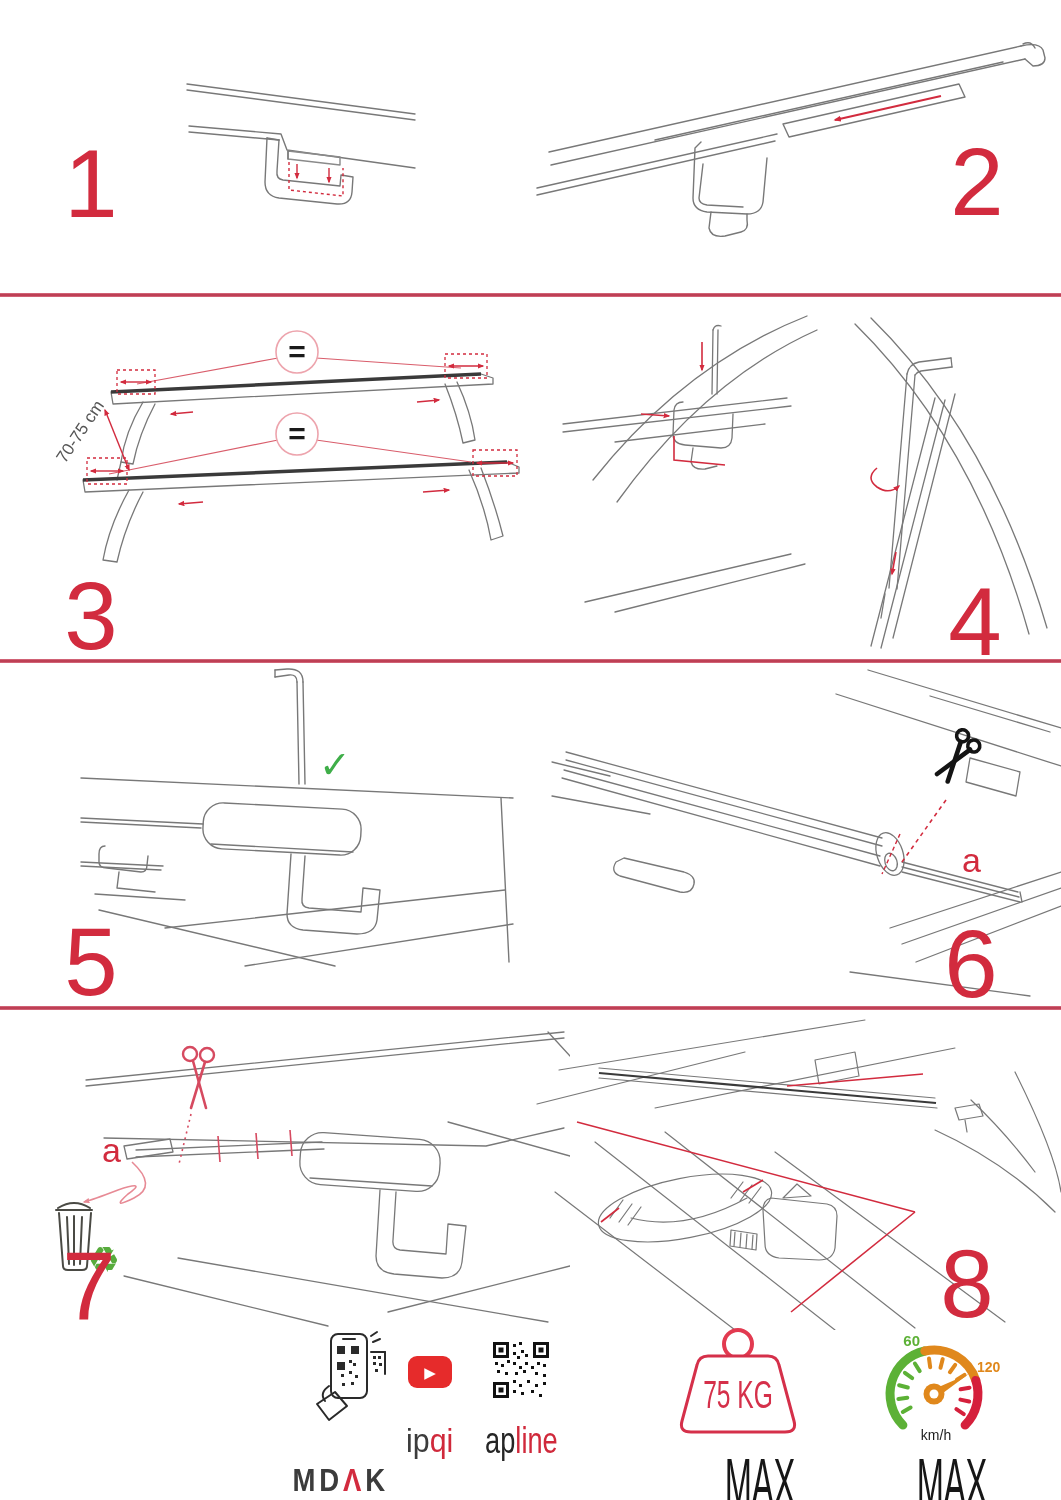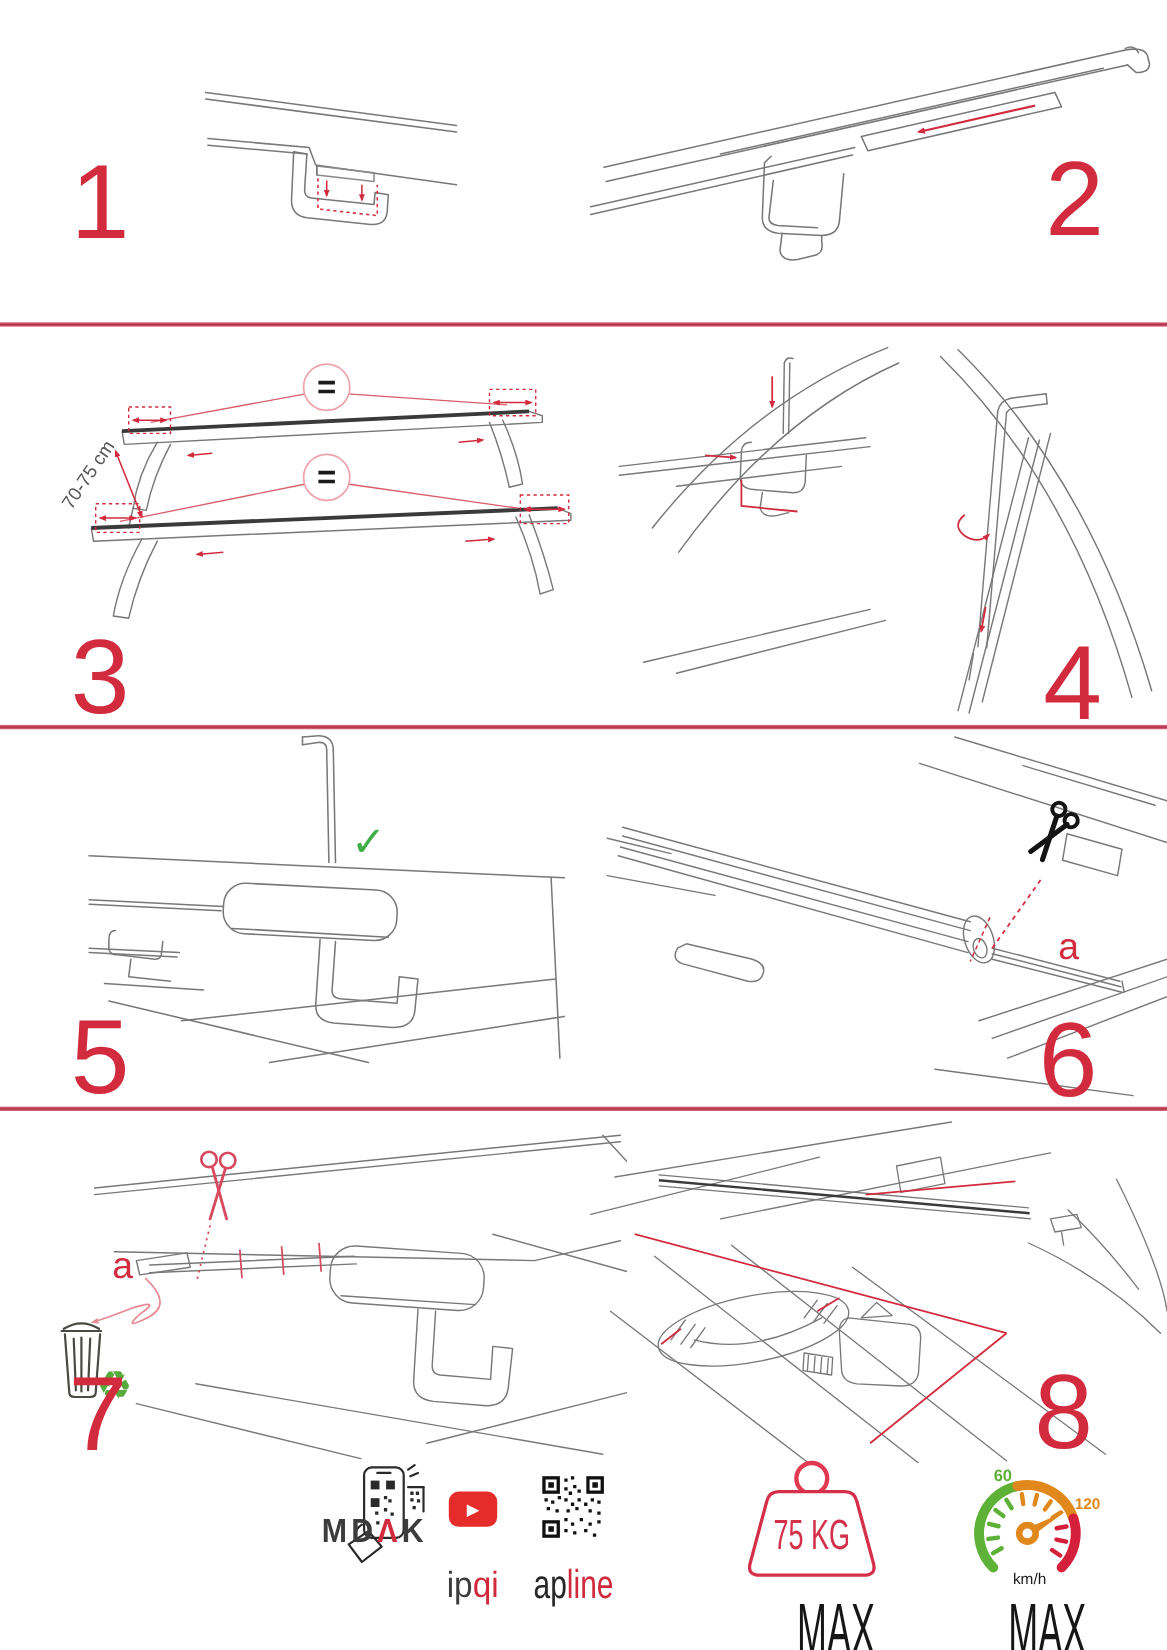--- a/index.html
+++ b/index.html
@@ -357,21 +357,21 @@
         <path d="M80,22 L80,44"></path>
     </g>
     <g fill="#2a2a2a">
       <rect x="32" y="16" width="8" height="8"></rect>
         <rect x="46" y="16" width="8" height="8"></rect>
         <rect x="32" y="32" width="8" height="8"></rect>
       <path d="M44 30h3v3h-3z M48 33h3v3h-3z M36 44h3v3h-3z M44 41h3v3h-3z M50 45h3v3h-3z M37 53h3v3h-3z M46 52h3v3h-3z"></path>
       <path d="M68 26h3v3h-3z M73 26h3v3h-3z M68 32h3v3h-3z M74 33h3v3h-3z M70 39h3v3h-3z"></path>
     </g>
   </svg>
-  <div class="f-col" style="left:288px;top:1376px;width:106px;text-align:center;">
+  <div class="f-col" style="left:288px;top:1464px;width:106px;text-align:center;">
     <span class="mdak"><span>MD</span><span class="red">Λ</span><span>K</span></span>
   </div>
 
   <div class="yt" style="left:408px;top:1356px;">
     <span>▶</span>
   </div>
   <div class="f-col" style="left:398px;top:1422px;width:64px;">
     <span class="ipqi"><span>ip</span><span class="red">qi</span></span>
   </div>
 

